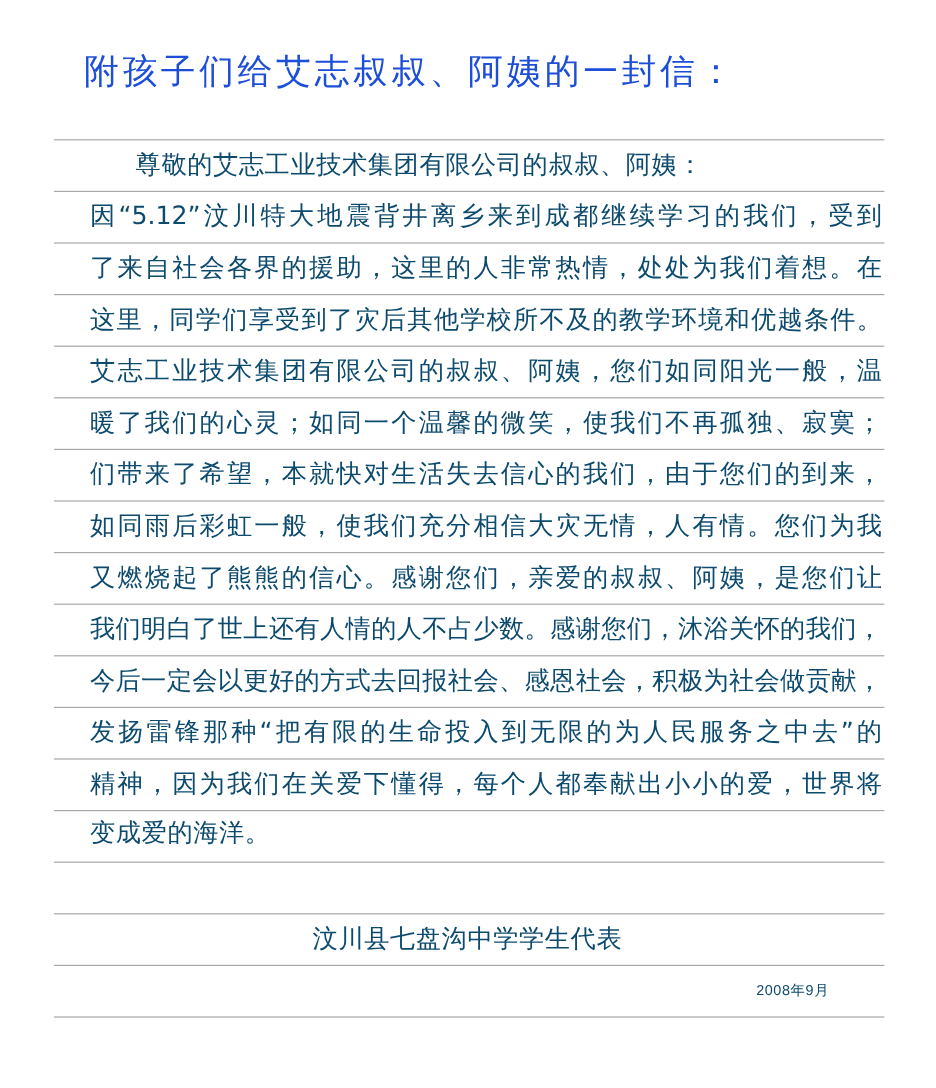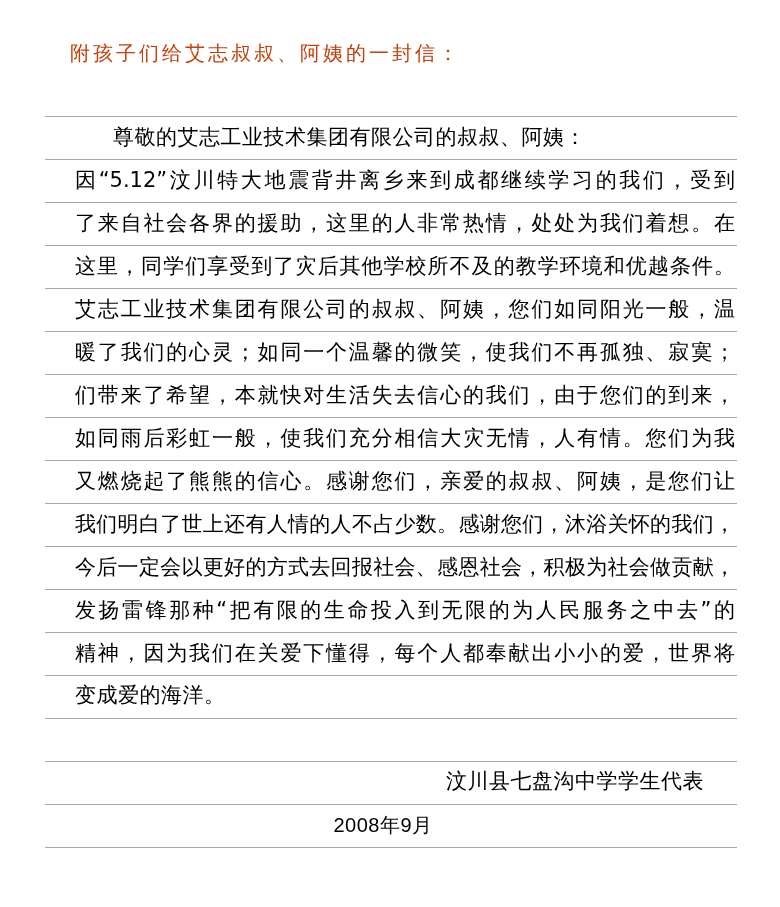--- a/index.html
+++ b/index.html
@@ -13,67 +13,66 @@
     height: 907px;
     background: #ffffff;
     font-family: "DejaVu Sans", sans-serif;
     color: #1c1c1c;
     overflow: hidden;
   }
   .intro-heading {
     position: absolute;
     top: 40px;
     left: 70px;
-    font-size: 20px;
+    font-size: 29px;
     letter-spacing: 3px;
     white-space: nowrap;
-    color: #c2410c;
+    color: #1d4ed8;
   }
   .sheet {
     position: absolute;
     top: 116px;
     left: 45px;
     width: 692px;
     border-bottom: 1.5px solid #a8a8a8;
   }
   .row {
     position: relative;
     box-sizing: border-box;
     height: 43px;
     border-top: 1.5px solid #a8a8a8;
     font-size: 21px;
     line-height: 41px;
     padding-left: 30px;
     padding-right: 2px;
     overflow: hidden;
-    color: #000000;
+    color: #0c4a6e;
   }
   .row.fill {
     text-align: justify;
     text-align-last: justify;
   }
   .row.indent {
     padding-left: 68px;
     letter-spacing: 0.5px;
   }
   .row.left {
     letter-spacing: 0.5px;
     font-family: Liberation Mono, monospace;
   }
   .row.sig {
-    text-align: right;
+    text-align: center;
     padding-right: 33px;
     letter-spacing: 0.5px;
-    font-family: Liberation Mono, monospace;
   }
   .row.date {
-    text-align: center;
+    text-align: right;
     padding-right: 46px;
     font-family: "Liberation Sans", sans-serif;
-    font-size: 20px;
+    font-size: 12px;
     letter-spacing: 0.5px;
   }
 </style>
 </head>
 <body>
 
 <div class="page">
 
   <div class="intro-heading">附孩子们给艾志叔叔、阿姨的一封信：</div>
 

